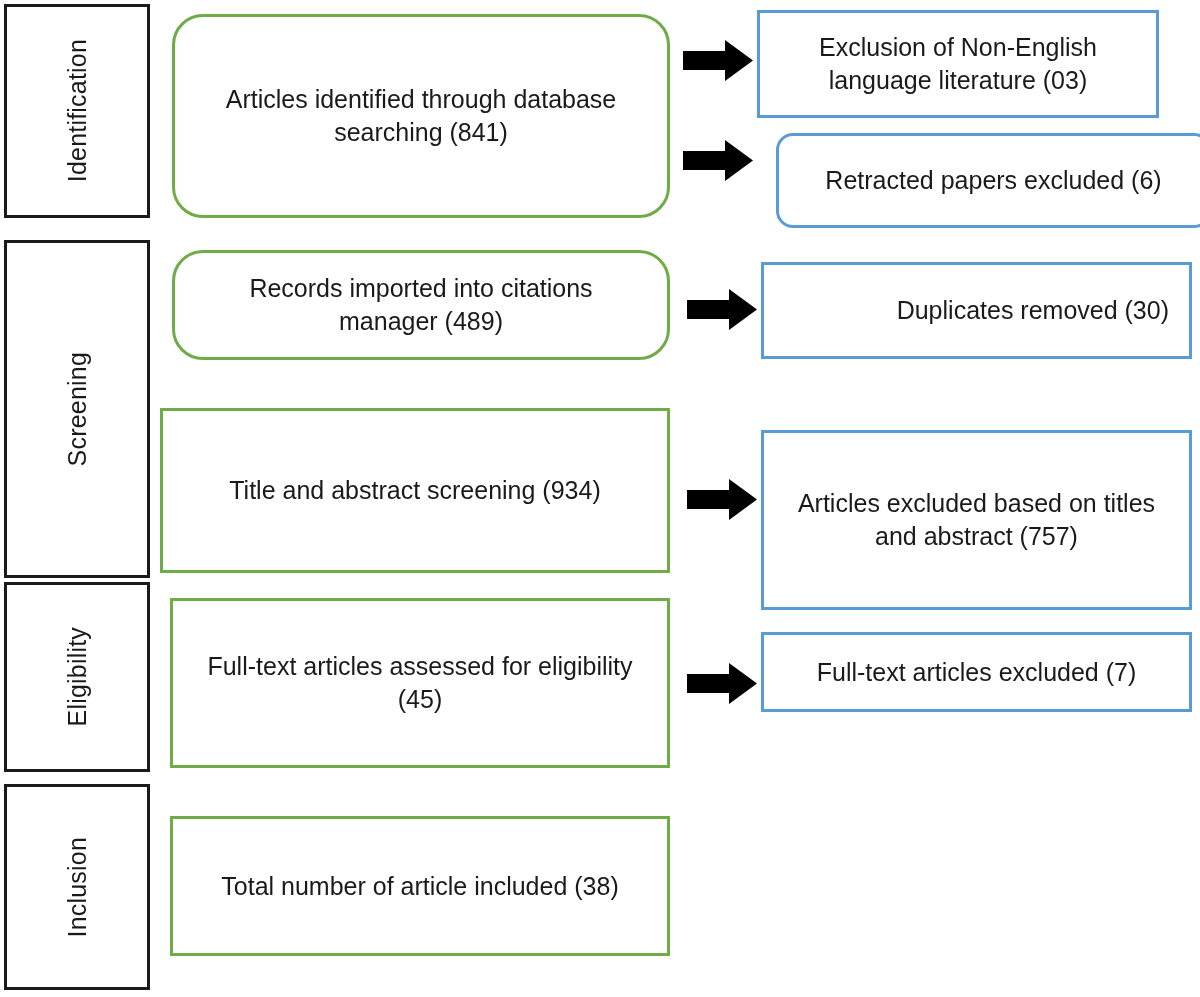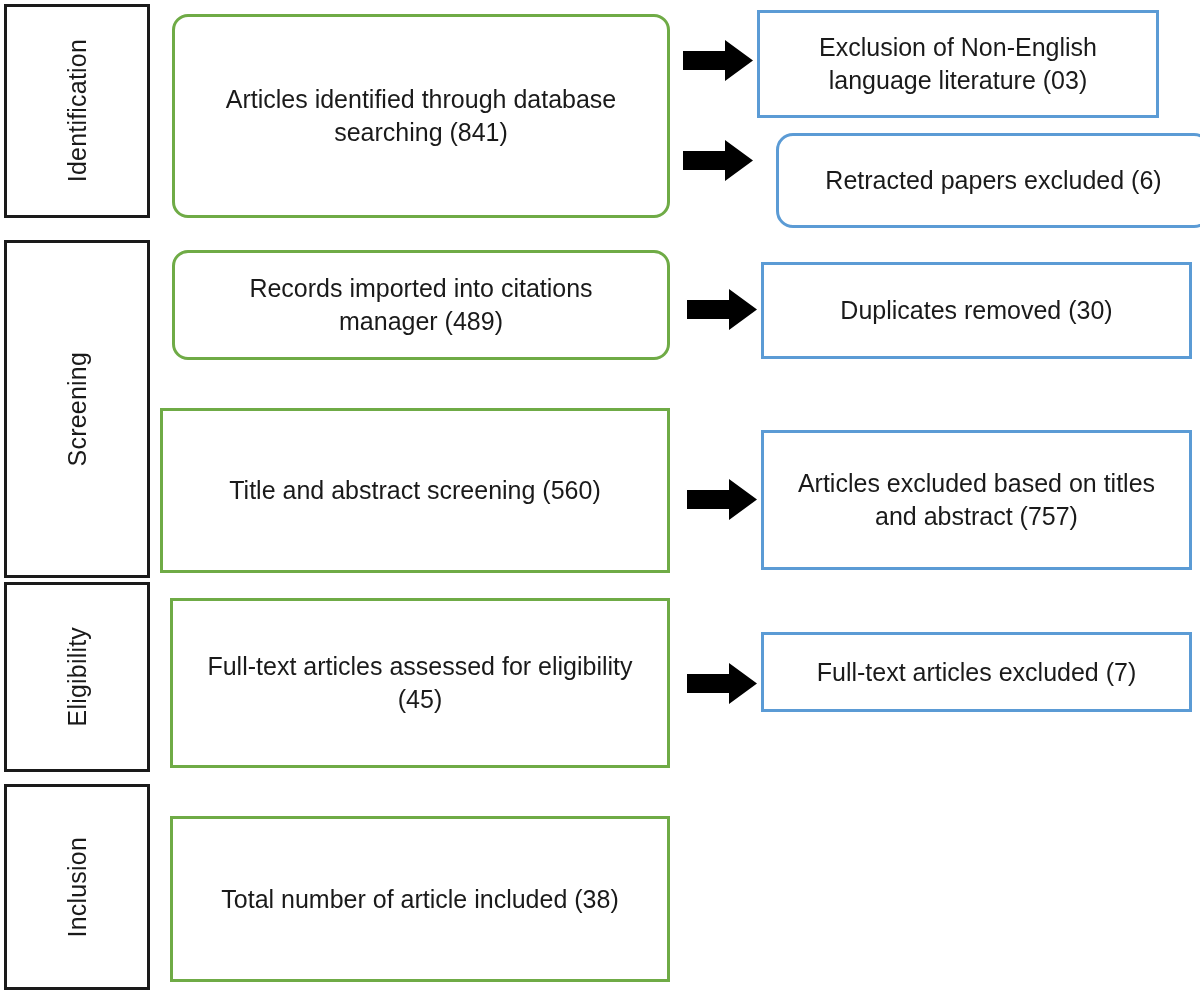--- a/index.html
+++ b/index.html
@@ -43,21 +43,21 @@
     position: absolute;
     box-sizing: border-box;
     border: 3px solid #6FAB46;
     background: #ffffff;
     display: flex;
     align-items: center;
     justify-content: center;
     padding: 6px 26px;
   }
   .green-box.rounded {
-    border-radius: 16px;
+    border-radius: 31px;
   }
   
   .blue-box {
     position: absolute;
     box-sizing: border-box;
     border: 3px solid #5B9BD5;
     background: #ffffff;
     display: flex;
     align-items: center;
     justify-content: center;
@@ -101,44 +101,44 @@
 
   <div class="green-box rounded" style="left:172px; top:14px; width:498px; height:204px;">
     <span class="box-text">Articles identified through database searching (841)</span>
   </div>
 
   <div class="green-box rounded" style="left:172px; top:250px; width:498px; height:110px;">
     <span class="box-text">Records imported into citations manager (489)</span>
   </div>
 
   <div class="green-box" style="left:160px; top:408px; width:510px; height:165px;">
-    <span class="box-text">Title and abstract screening   (560)</span>
+    <span class="box-text">Title and abstract screening   (934)</span>
   </div>
 
   <div class="green-box" style="left:170px; top:598px; width:500px; height:170px;">
     <span class="box-text">Full-text articles assessed for eligibility (45)</span>
   </div>
 
-  <div class="green-box" style="left:170px; top:816px; width:500px; height:166px;">
+  <div class="green-box" style="left:170px; top:816px; width:500px; height:140px;">
     <span class="box-text">Total number of article included (38)</span>
   </div>
 
   <div class="blue-box" style="left:757px; top:10px; width:402px; height:108px;">
     <span class="box-text">Exclusion of Non-English language literature (03)</span>
   </div>
 
   <div class="blue-box" style="left:776px; top:133px; width:435px; height:95px;border-radius:17px;">
     <span class="box-text">Retracted papers excluded (6)</span>
   </div>
 
-  <div class="blue-box" style="left:761px; top:262px; width:431px; height:97px;">
+  <div class="blue-box" style="left:761px; top:262px; width:431px; height:97px;justify-content:flex-end;">
     <span class="box-text">Duplicates removed (30)</span>
   </div>
 
-  <div class="blue-box" style="left:761px; top:430px; width:431px; height:140px;">
+  <div class="blue-box" style="left:761px; top:430px; width:431px; height:180px;">
     <span class="box-text">Articles excluded based on titles and abstract (757)</span>
   </div>
 
   <div class="blue-box" style="left:761px; top:632px; width:431px; height:80px;">
     <span class="box-text">Full-text articles excluded (7)</span>
   </div>
 
   <div class="arrow" style="left:683px; top:38px; width:70px; height:45px;">
     <svg width="70" height="45" viewBox="0 0 70 45" aria-hidden="true">
       <polygon points="0,13 42,13 42,2 70,22.5 42,43 42,32 0,32" fill="#000000"></polygon>

